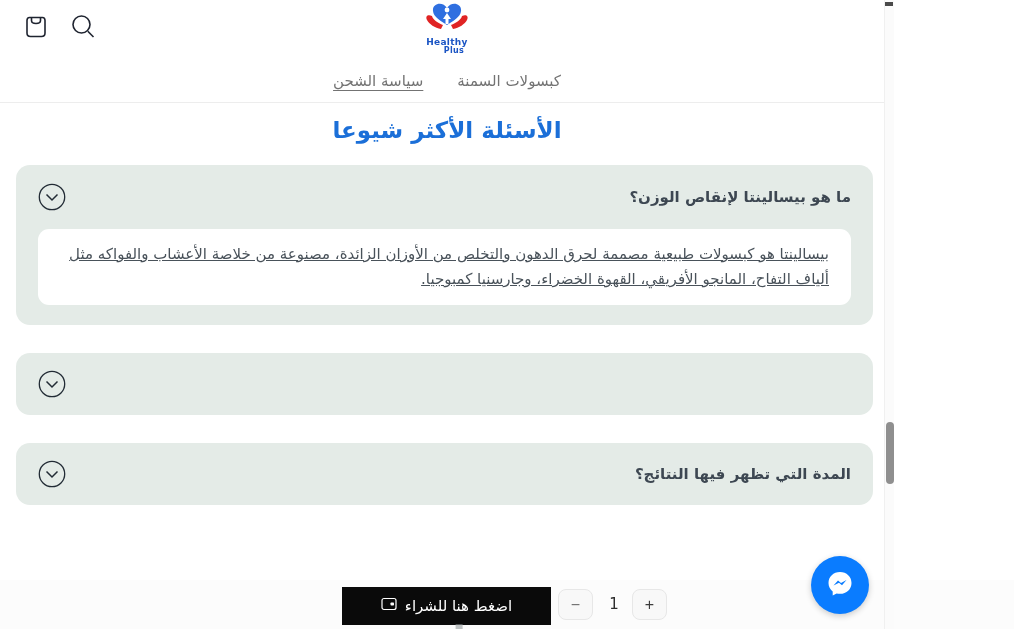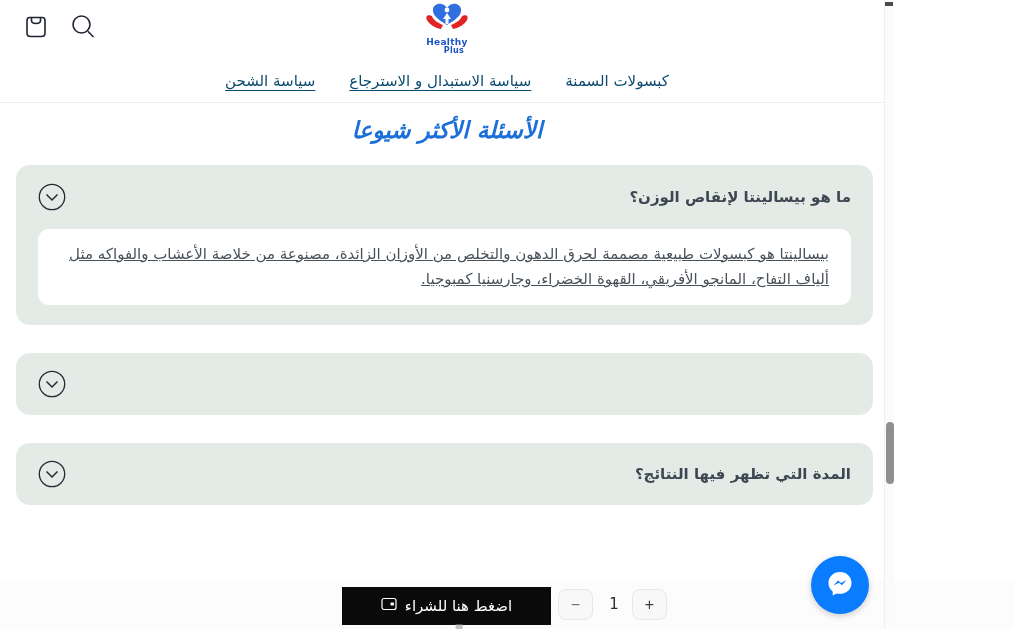--- a/index.html
+++ b/index.html
@@ -13,26 +13,26 @@
   .icon-btn { position:absolute; background:none; border:none; cursor:pointer; padding:0; }
   .bag-btn { left:22px; top:13px; width:28px; height:28px; }
   .search-btn { left:68px; top:12px; width:30px; height:30px; }
   .logo { position:absolute; left:50%; top:2px; transform:translateX(-50%);
           width:70px; height:50px; text-align:center; }
   .logo-text { font-size:9px; font-weight:bold; color:#1b55c4; line-height:1;
                margin-top:-2px; letter-spacing:.3px; }
   .logo-text .plus { display:block; color:#1b55c4; font-size:8px; margin-left:14px; }
   .nav { position:absolute; bottom:12px; left:50%; transform:translateX(-50%);
          display:flex; direction:rtl; gap:34px; white-space:nowrap; }
-  .nav a { font-size:15px; color:#0c4a6e; text-decoration:none; cursor:pointer; }
+  .nav a { font-size:15px; color:#737373; text-decoration:none; cursor:pointer; }
   .nav a.u { text-decoration:underline; text-underline-offset:4px; text-decoration-thickness:1px; }
 
   
   .page-title { margin:14px auto 22px; text-align:center; direction:rtl;
-                color:#1b6fd8; font-size:23px; font-weight:bold;font-style:italic; }
+                color:#1b6fd8; font-size:23px; font-weight:bold; }
 
   
   .faq { padding:0 21px 0 16px; }
   .card { background:#e4ebe7; border-radius:14px; margin-bottom:28px; padding:17px 22px; }
   .card-head { display:flex; align-items:center; justify-content:space-between; cursor:pointer; }
   .chev { width:28px; height:28px; flex:0 0 auto; }
   .question { direction:rtl; text-align:right; font-size:15px; font-weight:bold;
               color:#3d4752; }
   .answer { margin-top:18px; background:#ffffff; border-radius:11px; padding:13px 22px;
             direction:rtl; text-align:right; font-size:15px; color:#49525a; line-height:1.68;text-decoration:underline; }
@@ -104,21 +104,20 @@
           <path d="M43 14 C47 12 50 14 48 18 C46 22 40 26 34 27 L32 23 C37 21 42 18 43 14 Z" fill="#e02424"></path>
         </svg>
       </span>
       <div class="logo-text">
         <span>Healthy</span><span class="plus">Plus</span>
       </div>
     </a>
 
     <nav class="nav">
       <a>كبسولات السمنة</a>
-      <a class="u">سياسة الاستبدال و الاسترجاع</a>
       <a class="u">سياسة الشحن</a>
     </nav>
   </header>
 
   <h1 class="page-title">الأسئلة الأكثر شيوعا</h1>
 
   <section class="faq">
 
     <div class="card expanded">
       <div class="card-head">

